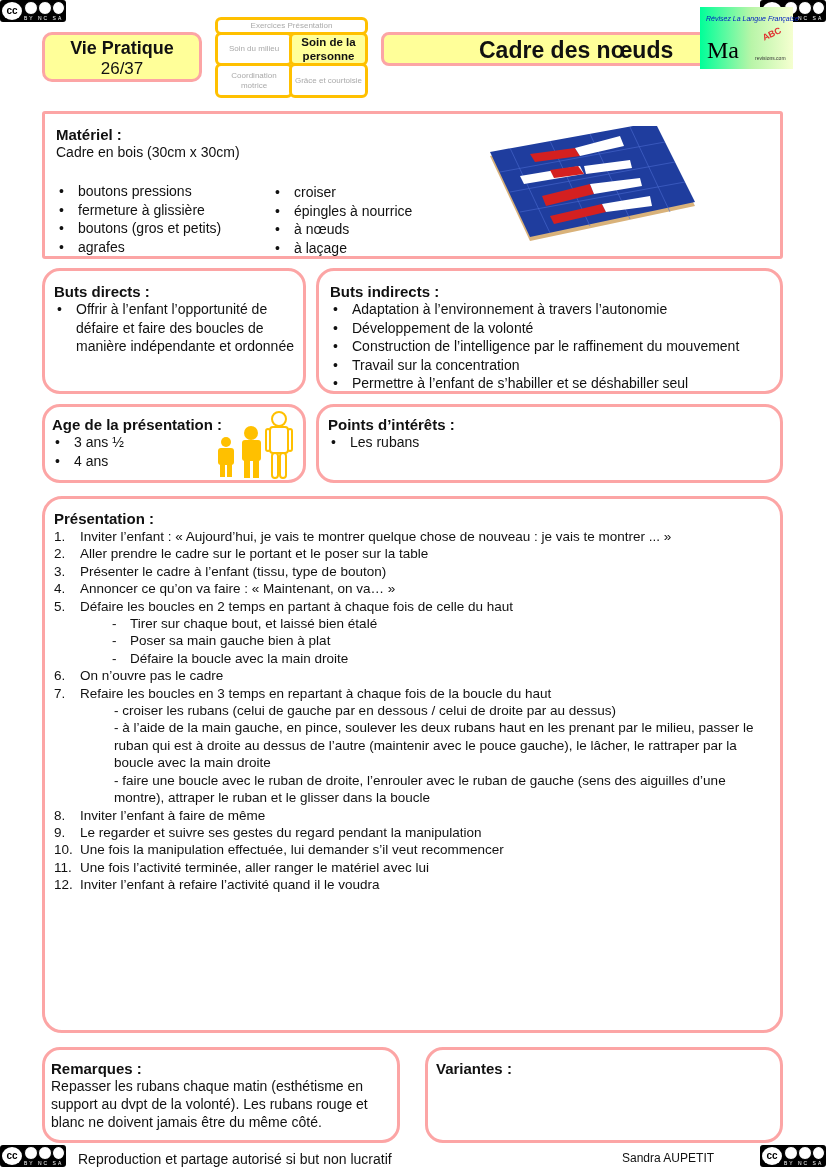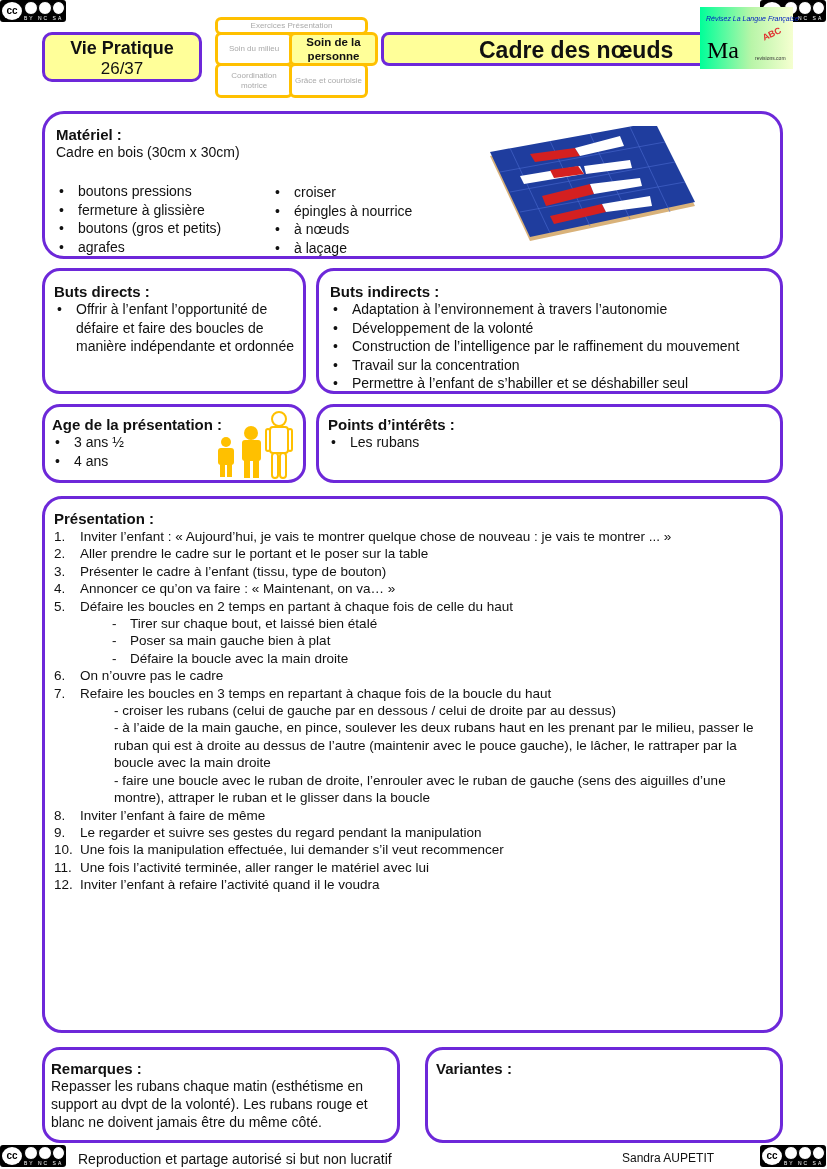--- a/index.html
+++ b/index.html
@@ -1,18 +1,18 @@
 <!DOCTYPE html>
 <html><head>
 <meta charset="utf-8">
 <style>
   html, body { margin:0; padding:0; }
   body { width:827px; height:1169px; position:relative; background:#ffffff; font-family:"Liberation Sans", sans-serif; color:#111; overflow:hidden; }
   .abs { position:absolute; }
-  .box { position:absolute; border:3px solid #6d28d9; border-radius:18px; box-sizing:border-box; background:#fff; }
+  .box { position:absolute; border:3px solid #fca5a5; border-radius:18px; box-sizing:border-box; background:#fff; }
   .ybox { background:#ffff99; }
   .h { font-weight:bold; font-size:15px; margin:0; }
   .t { font-size:14px; line-height:18px; }
   ul.b { list-style:none; margin:0; padding:0; }
   ul.b li { position:relative; padding-left:22px; font-size:14px; line-height:18.5px; }
   ul.b li::before { content:"•"; position:absolute; left:3px; top:0; }
   ol.s { list-style:none; margin:0; padding:0; }
   ol.s li { font-size:13.5px; line-height:17.4px; position:relative; padding-left:26px; }
   ol.s li .n { position:absolute; left:0; top:0; }
   .dash { padding-left:60px; font-size:13.5px; line-height:17.4px; position:relative; }
@@ -47,42 +47,42 @@
   <div style="font-weight:bold;font-size:18px;margin-top:3px;">Vie Pratique</div>
   <div style="font-size:17px;">26/37</div>
 </div>
 
 <div class="cat" style="left:215px;top:17px;width:153px;height:18px;">
     <span>Exercices Présentation</span>
   </div>
 <div class="cat" style="left:215px;top:32px;width:78px;height:34px;">
     <span>Soin du milieu</span>
   </div>
-<div class="cat on" style="left:289px;top:32px;width:89px;height:34px;">
+<div class="cat on" style="left:289px;top:32px;width:79px;height:34px;">
     <span>Soin de la personne</span>
   </div>
 <div class="cat" style="left:215px;top:63px;width:78px;height:35px;">
     <span>Coordination motrice</span>
   </div>
 <div class="cat" style="left:289px;top:63px;width:79px;height:35px;">
     <span>Grâce et courtoisie</span>
   </div>
 
 <div class="box ybox" style="left:381px;top:32px;width:400px;height:34px;border-radius:8px;">
   <div style="position:absolute;left:95px;top:2px;font-weight:bold;font-size:23px;">Cadre des nœuds</div>
 </div>
 
 <div class="abs" style="left:700px;top:7px;width:93px;height:62px;background:linear-gradient(90deg,#00ff99 0%,#b8f5a8 55%,#f5ffd0 100%);">
   <div style="position:absolute;left:6px;top:8px;font-size:7px;color:#0020c0;font-style:italic;white-space:nowrap;">Révisez La Langue Française</div>
   <div style="position:absolute;left:7px;top:30px;font-family:'Liberation Serif',serif;font-size:24px;color:#000;">Ma</div>
   <div style="position:absolute;left:62px;top:22px;font-size:9px;font-weight:bold;color:#e03030;transform:rotate(-25deg);">ABC</div>
   <div style="position:absolute;left:55px;top:48px;font-size:5px;color:#333;">revisions.com</div>
 </div>
 
-<div class="box" style="left:42px;top:111px;width:741px;height:148px;border-radius:22px;">
+<div class="box" style="left:42px;top:111px;width:741px;height:148px;border-radius:3px;">
   <div style="position:absolute;left:11px;top:12px;">
     <div class="h">Matériel :</div>
     <div class="t">Cadre en bois (30cm x 30cm)</div>
   </div>
   <ul class="b" style="position:absolute;left:11px;top:68px;width:210px;">
     <li>boutons pressions</li>
     <li>fermeture à glissière</li>
     <li>boutons (gros et petits)</li>
     <li>agrafes</li>
   </ul>

